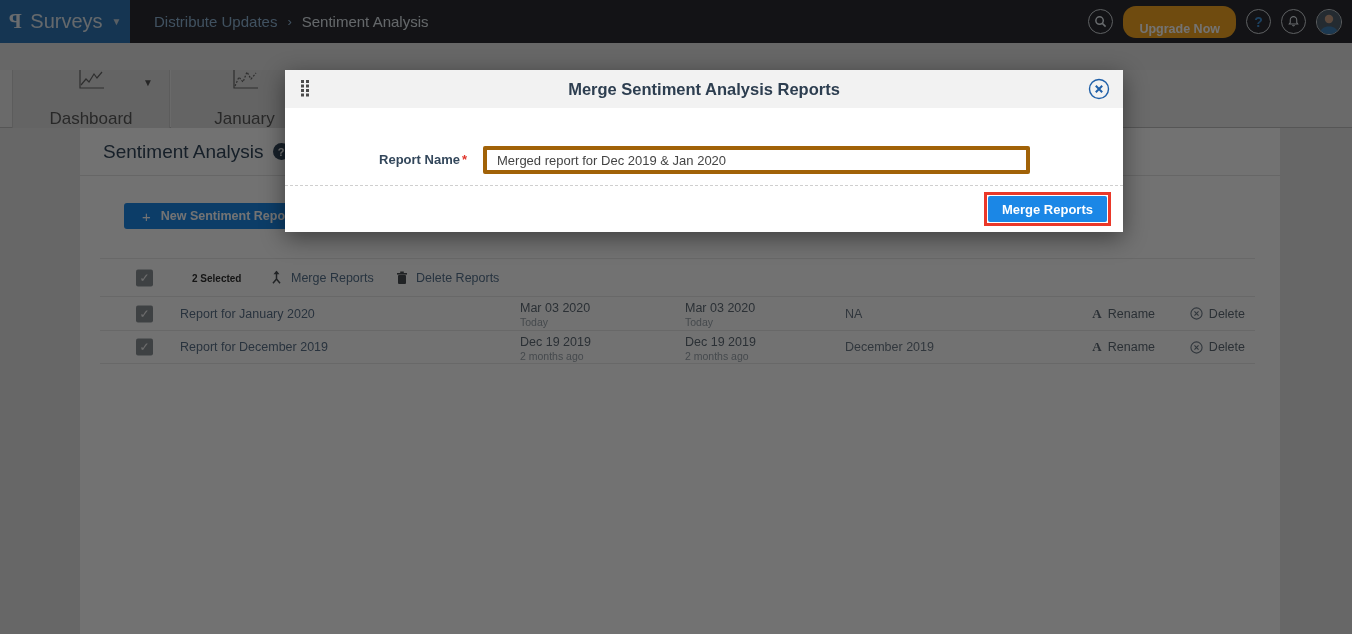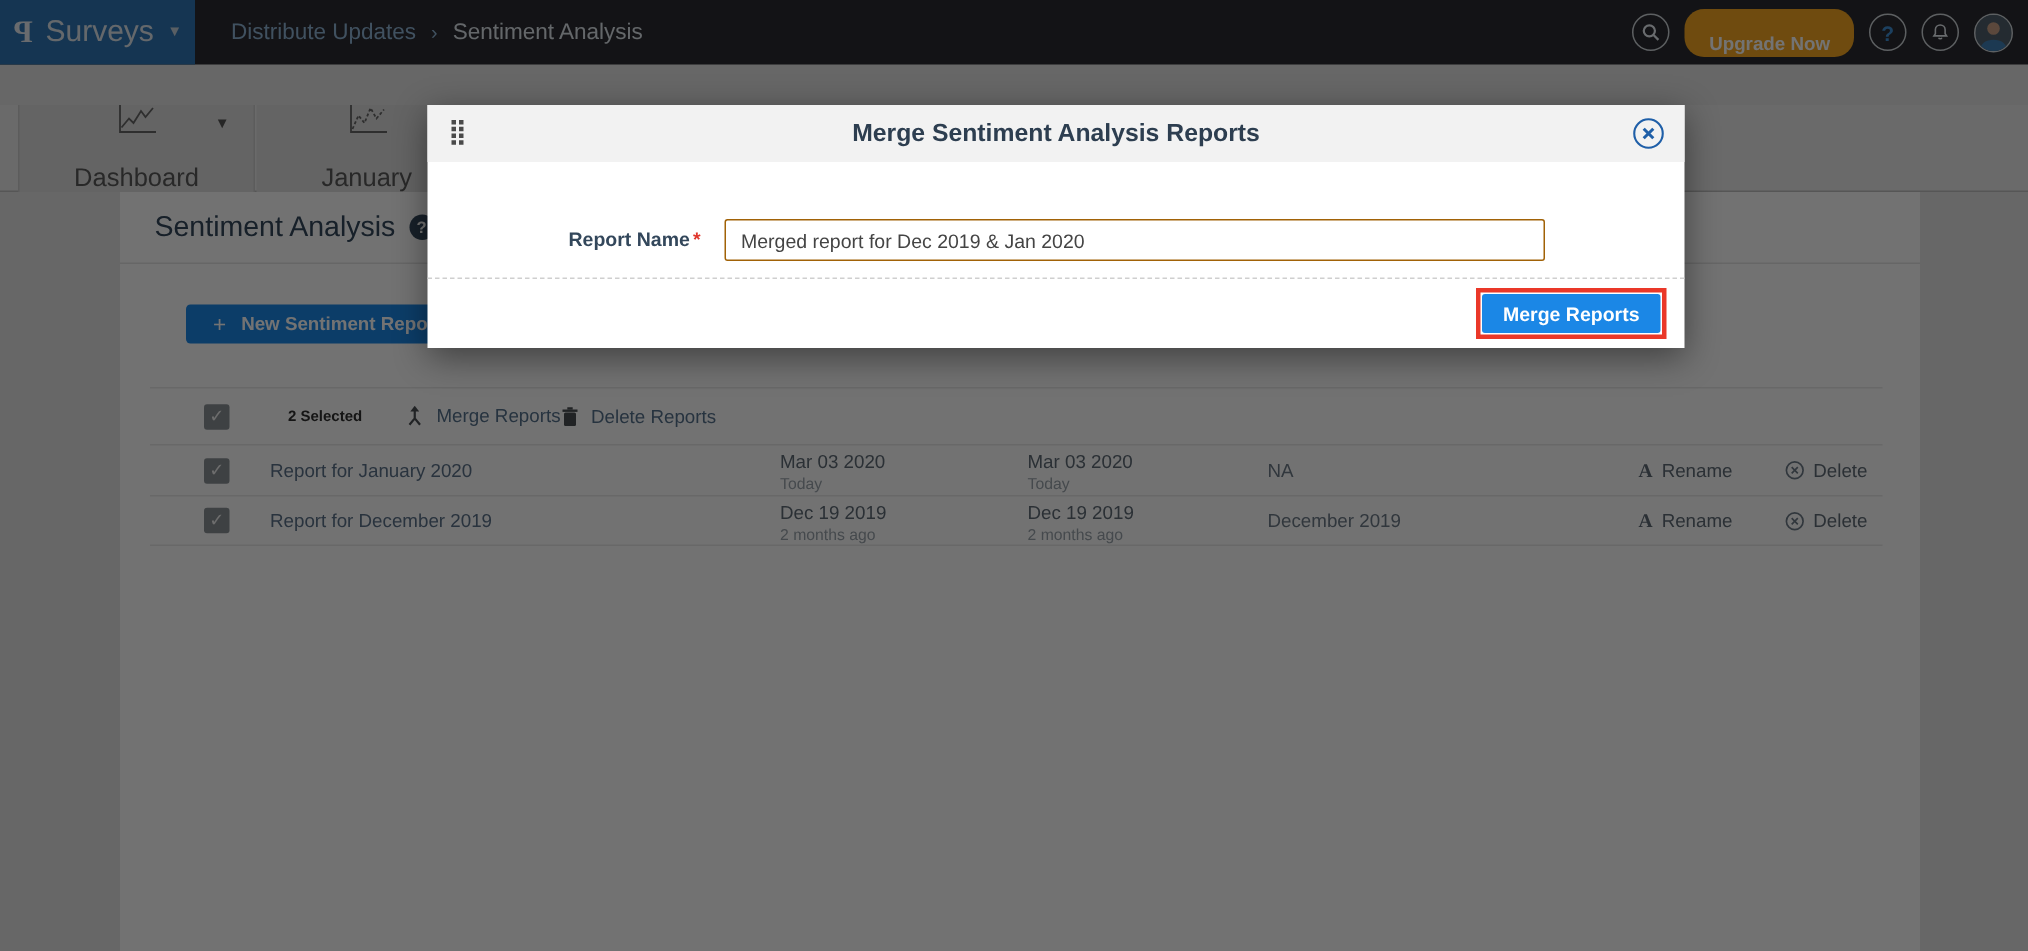--- a/index.html
+++ b/index.html
@@ -50,21 +50,21 @@
 
   .table { position:absolute; left:20px; right:25px; top:130px; }
   .t-row { position:relative; border-top:1px solid #e6e6e6; }
   .t-row:last-child { border-bottom:1px solid #e6e6e6; }
   .t-head { height:38px; }
   .t-body-row { height:34px; }
   .checkbox { position:absolute; left:36px; top:50%; transform:translateY(-50%); width:17px; height:17px; background:#8b9196; border-radius:2px; color:#f2f2f2; font-size:12px; line-height:17px; text-align:center; cursor:pointer; }
   .sel-count { position:absolute; left:92px; top:50%; transform:translateY(-50%); font-size:10px; font-weight:bold; color:#2f2f2f; }
   .action-link { position:absolute; top:50%; transform:translateY(-50%); display:flex; align-items:center; gap:8px; font-size:12.5px; color:#56718c; cursor:pointer; }
   .act-merge { left:170px; }
-  .act-delete { left:274px;justify-content:space-between; }
+  .act-delete { left:296px;justify-content:space-between; }
   .row-name { position:absolute; left:80px; top:50%; transform:translateY(-50%); font-size:12.5px; color:#5b7189; cursor:pointer; }
   .date-cell { position:absolute; top:4px; font-size:12.5px; color:#5f6b76; line-height:14px; }
   .date-cell .sub { font-size:10.5px; color:#9aa3ab; }
   .col-created { left:420px; }
   .col-modified { left:585px; }
   .tag-cell { position:absolute; left:745px; top:50%; transform:translateY(-50%); font-size:12.5px; color:#6d7a87; }
   .row-act { position:absolute; top:50%; transform:translateY(-50%); display:flex; align-items:center; gap:6px; font-size:12.5px; color:#5f6b76; cursor:pointer; }
   .ra-rename { right:100px; }
   .ra-delete { right:10px; }
   .a-glyph { font-family:"Liberation Serif", serif; font-weight:bold; font-size:13px; color:#5f6b76; }
@@ -72,21 +72,21 @@
   
   .overlay { position:absolute; inset:0; background:rgba(0,0,0,0.55); z-index:50; }
   .modal { position:absolute; left:285px; top:70px; width:838px; height:162px; background:#ffffff; z-index:60; box-shadow:0 6px 22px rgba(0,0,0,0.45); }
   .modal-header { height:38px; background:#f2f2f2; display:flex; align-items:center; position:relative; }
   .drag-handle { position:absolute; left:15px; top:9px; cursor:move; }
   .modal-title { width:100%; text-align:center; font-size:16.5px; font-weight:bold; color:#2d3e50; }
   .modal-close { position:absolute; right:13px; top:8px; cursor:pointer; }
   .modal-body { position:relative; height:124px; }
   .field-label { position:absolute; left:0; width:182px; top:44px; text-align:right; font-size:13px; font-weight:bold; color:#33475b; }
   .req { color:#e0352b; margin-left:2px; }
-  .report-input { position:absolute; left:198px; top:38px; width:547px; height:28px; border:1px solid #a16207; border-radius:2px; padding:0 10px; font-size:13px; color:#444; font-family:"Liberation Sans", sans-serif; }
+  .report-input { position:absolute; left:198px; top:38px; width:547px; height:28px; border:4px solid #a16207; border-radius:2px; padding:0 10px; font-size:13px; color:#444; font-family:"Liberation Sans", sans-serif; }
   .dash-divider { position:absolute; left:0; right:0; top:77px; border-top:1px dashed #cfcfcf; }
   .annot { position:absolute; right:12px; top:84px; border:3px solid #ea3829; padding:1px; }
   .merge-btn { height:26px; padding:0 14px; background:#1b87e6; color:#fff; border:none; border-radius:2px; font-size:13px; font-weight:bold; cursor:pointer; font-family:"Liberation Sans", sans-serif; }
 </style>
 </head>
 <body>
 
 <div class="screen">
 
   <div class="topbar">

